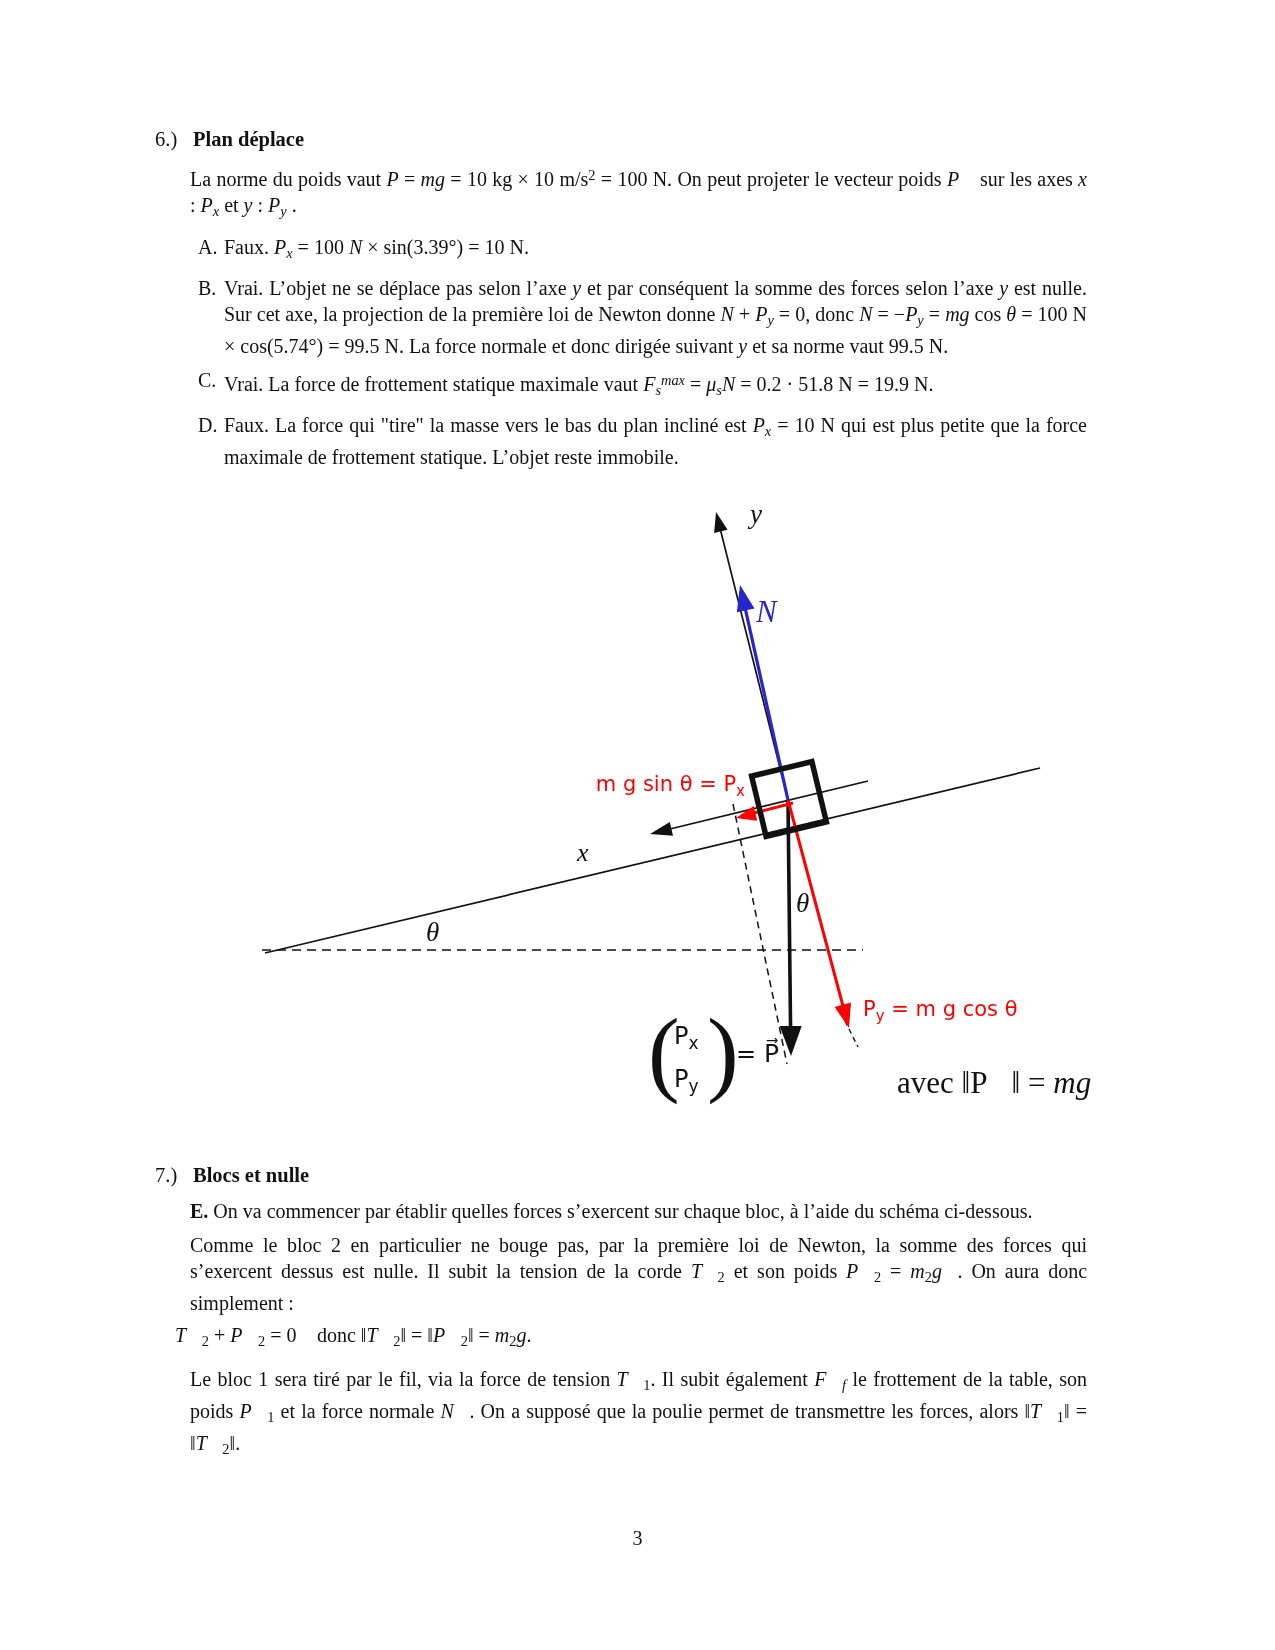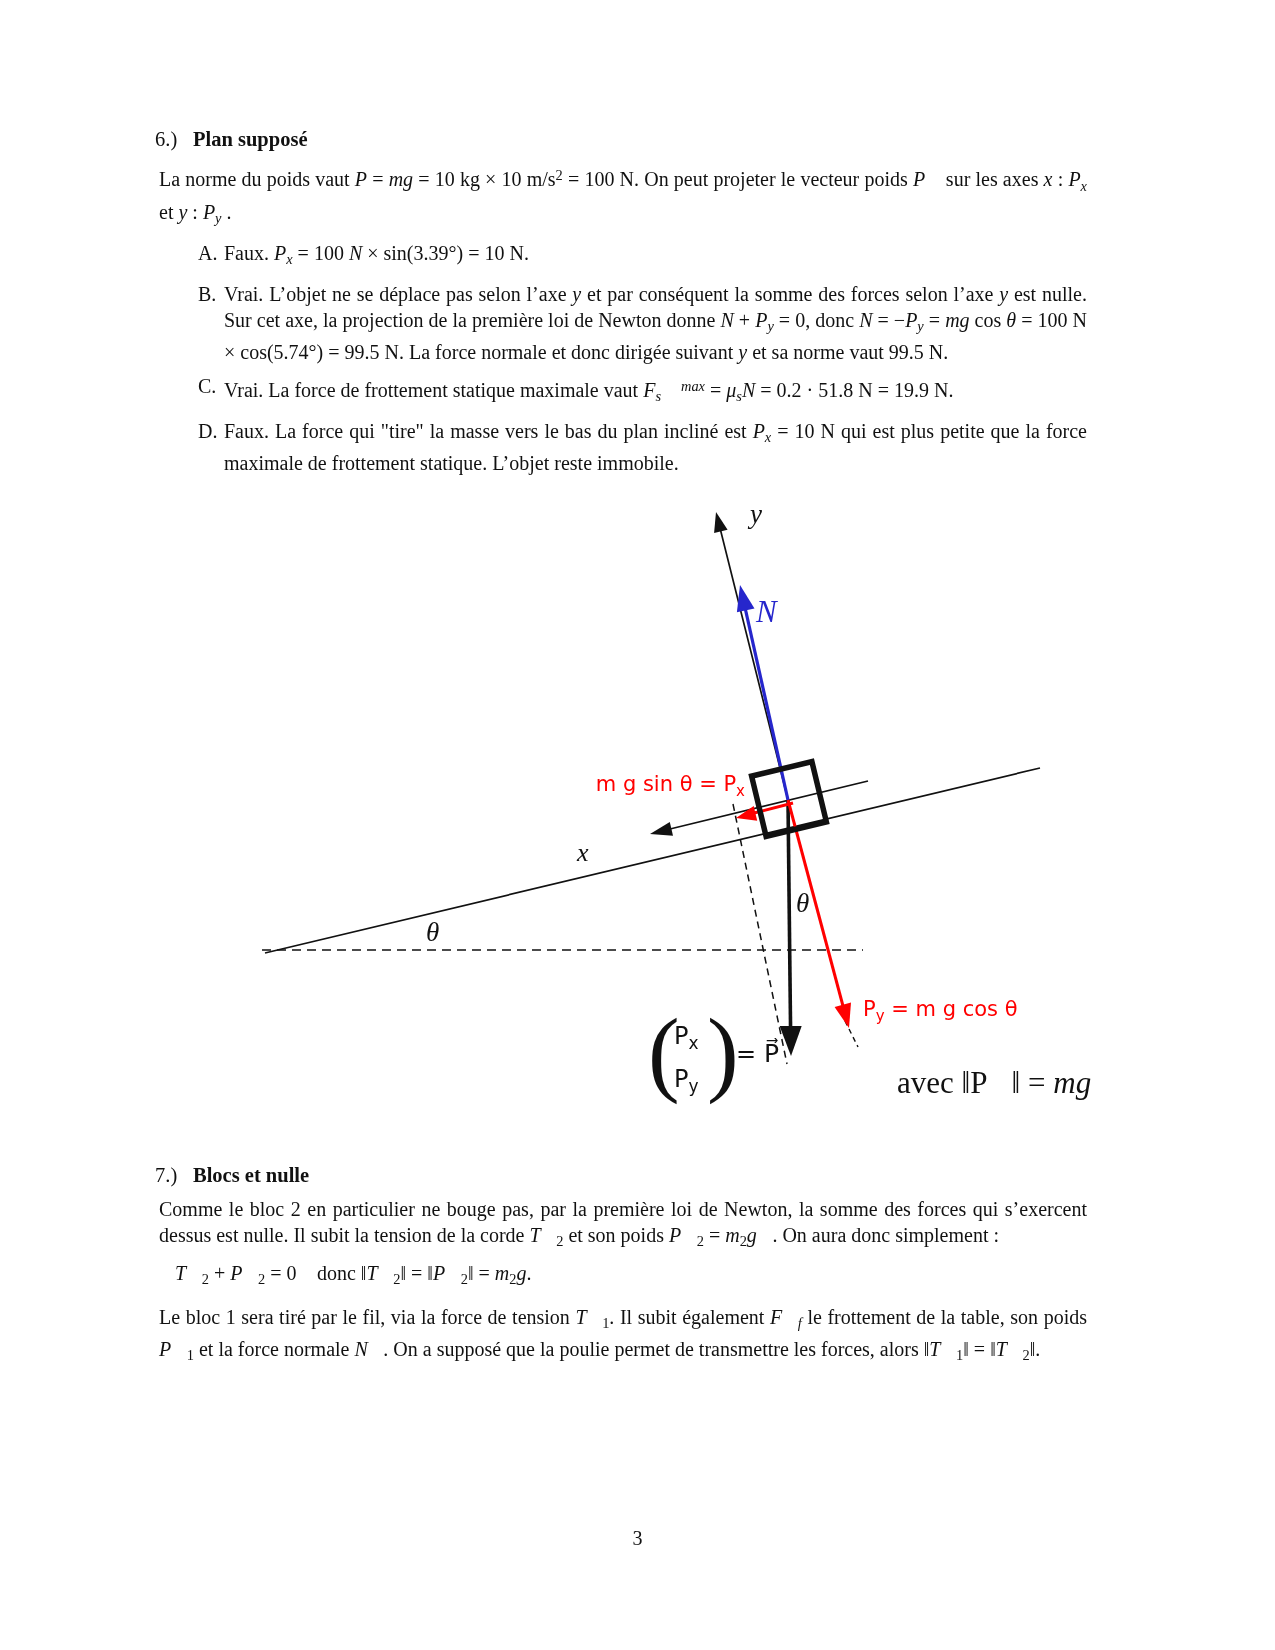--- a/index.html
+++ b/index.html
@@ -7,30 +7,30 @@
     position:relative;
     width:1275px;height:1650px;
     background:#ffffff;
     font-family:"Liberation Serif","DejaVu Serif",serif;
     color:#111111;
     overflow:hidden;
   }
   .textblock{position:absolute;left:155px;width:932px;font-size:20px;line-height:26px;}
   .heading{font-weight:bold;font-size:20.5px;position:relative;padding-left:38px;}
   .secnum{position:absolute;left:0;top:0;font-weight:normal;}
-  .body-par{margin:10px 0 0 4px;text-align:justify;}
+  .body-par{margin:10px 0 0 35px;text-align:justify;}
   .item{position:relative;margin:9px 0 0 43px;padding-left:26px;text-align:justify;}
   .item-label{position:absolute;left:0;top:0;}
   .equation{margin:6px 0 10px 20px;text-align:left;}
   .i{font-style:italic;}
   .b{font-weight:bold;}
   .sub{font-size:0.72em;vertical-align:-0.28em;}
   .sup{font-size:0.72em;vertical-align:0.45em;}
   .subi{font-size:0.72em;vertical-align:-0.28em;font-style:italic;}
-  .supi{font-size:0.72em;vertical-align:0.45em;font-style:italic;margin-left:20px;}
+  .supi{font-size:0.72em;vertical-align:0.45em;font-style:italic;}
   .pagenum{position:absolute;left:0;top:1527px;width:100%;text-align:center;font-size:20px;}
   svg{position:absolute;left:0;top:0;}
   .dj-sans{font-family:"DejaVu Sans","Liberation Sans",sans-serif;}
   .srf{font-family:"Liberation Serif","DejaVu Serif",serif;}
 </style>
 </head>
 <body>
 
 <div class="page">
 
@@ -80,21 +80,21 @@
     <text x="674" y="1087" font-size="24" class="dj-sans" fill="#111"><tspan>P</tspan><tspan dy="5" font-size="17">y</tspan></text>
     <text x="736" y="1062" font-size="24" class="dj-sans" fill="#111">= </text>
     <text x="764" y="1062" font-size="25" class="dj-sans" fill="#111">P⃗</text>
 
     <text x="897" y="1093" font-size="31" class="srf" fill="#111"><tspan>avec </tspan><tspan>‖P⃗‖ = </tspan><tspan font-style="italic">mg</tspan></text>
   </svg>
 
   <div class="textblock" style="top:126px;">
     <div class="heading">
       <span class="secnum">6.)</span>
-      <span>Plan supposé</span>
+      <span>Plan déplace</span>
     </div>
     <div class="body-par"><span>La norme du poids vaut </span><span class="i">P</span><span> = </span><span class="i">mg</span><span> = 10 kg × 10 m/s</span><span class="sup">2</span><span> = 100 N. On peut projeter le vecteur poids </span><span class="i">P⃗</span><span> sur les axes </span><span class="i">x</span><span> : </span><span class="i">P</span><span class="subi">x</span><span> et </span><span class="i">y</span><span> : </span><span class="i">P</span><span class="subi">y</span><span> .</span></div>
 
     <div class="item">
       <span class="item-label">A.</span>
       <span><span>Faux. </span><span class="i">P</span><span class="subi">x</span><span> = 100 </span><span class="i">N</span><span> × sin(3.39°) = 10 N.</span></span>
     </div>
     <div class="item">
       <span class="item-label">B.</span>
       <span><span>Vrai. L’objet ne se déplace pas selon l’axe </span><span class="i">y</span><span> et par conséquent la somme des forces selon l’axe </span><span class="i">y</span><span> est nulle. Sur cet axe, la projection de la première loi de Newton donne </span><span class="i">N</span><span> + </span><span class="i">P</span><span class="subi">y</span><span> = 0, donc </span><span class="i">N</span><span> = −</span><span class="i">P</span><span class="subi">y</span><span> = </span><span class="i">mg</span><span> cos </span><span class="i">θ</span><span> = 100 N × cos(5.74°) = 99.5 N. La force normale et donc dirigée suivant </span><span class="i">y</span><span> et sa norme vaut 99.5 N.</span></span>
@@ -107,19 +107,20 @@
       <span class="item-label">D.</span>
       <span><span>Faux. La force qui "tire" la masse vers le bas du plan incliné est </span><span class="i">P</span><span class="subi">x</span><span> = 10 N qui est plus petite que la force maximale de frottement statique. L’objet reste immobile.</span></span>
     </div>
   </div>
 
   <div class="textblock" style="top:1162px;">
     <div class="heading">
       <span class="secnum">7.)</span>
       <span>Blocs et nulle</span>
     </div>
+    <div class="body-par"><span class="b">E.</span><span> On va commencer par établir quelles forces s’exercent sur chaque bloc, à l’aide du schéma ci-dessous.</span></div>
     <div class="body-par" style="margin-top:8px;"><span>Comme le bloc 2 en particulier ne bouge pas, par la première loi de Newton, la somme des forces qui s’exercent dessus est nulle. Il subit la tension de la corde </span><span class="i">T⃗</span><span class="sub">2</span><span> et son poids </span><span class="i">P⃗</span><span class="sub">2</span><span> = </span><span class="i">m</span><span class="sub">2</span><span class="i">g⃗</span><span>. On aura donc simplement :</span></div>
     <div class="equation"><span class="i">T⃗</span><span class="sub">2</span><span> + </span><span class="i">P⃗</span><span class="sub">2</span><span> = 0⃗ donc ‖</span><span class="i">T⃗</span><span class="sub">2</span><span>‖ = ‖</span><span class="i">P⃗</span><span class="sub">2</span><span>‖ = </span><span class="i">m</span><span class="sub">2</span><span class="i">g</span><span>.</span></div>
     <div class="body-par" style="margin-top:12px;"><span>Le bloc 1 sera tiré par le fil, via la force de tension </span><span class="i">T⃗</span><span class="sub">1</span><span>. Il subit également </span><span class="i">F⃗</span><span class="subi">f</span><span> le frottement de la table, son poids </span><span class="i">P⃗</span><span class="sub">1</span><span> et la force normale </span><span class="i">N⃗</span><span>. On a supposé que la poulie permet de transmettre les forces, alors ‖</span><span class="i">T⃗</span><span class="sub">1</span><span>‖ = ‖</span><span class="i">T⃗</span><span class="sub">2</span><span>‖.</span></div>
   </div>
 
   <div class="pagenum">3</div>
 </div>
 
 </body></html>

